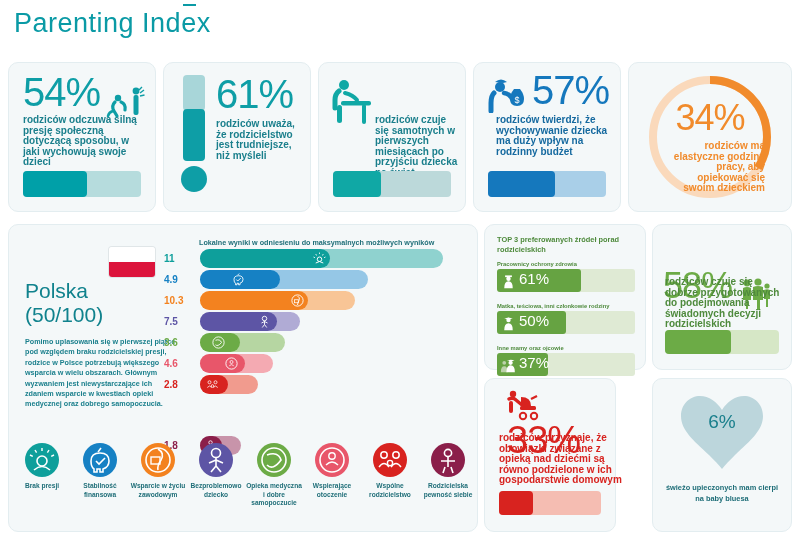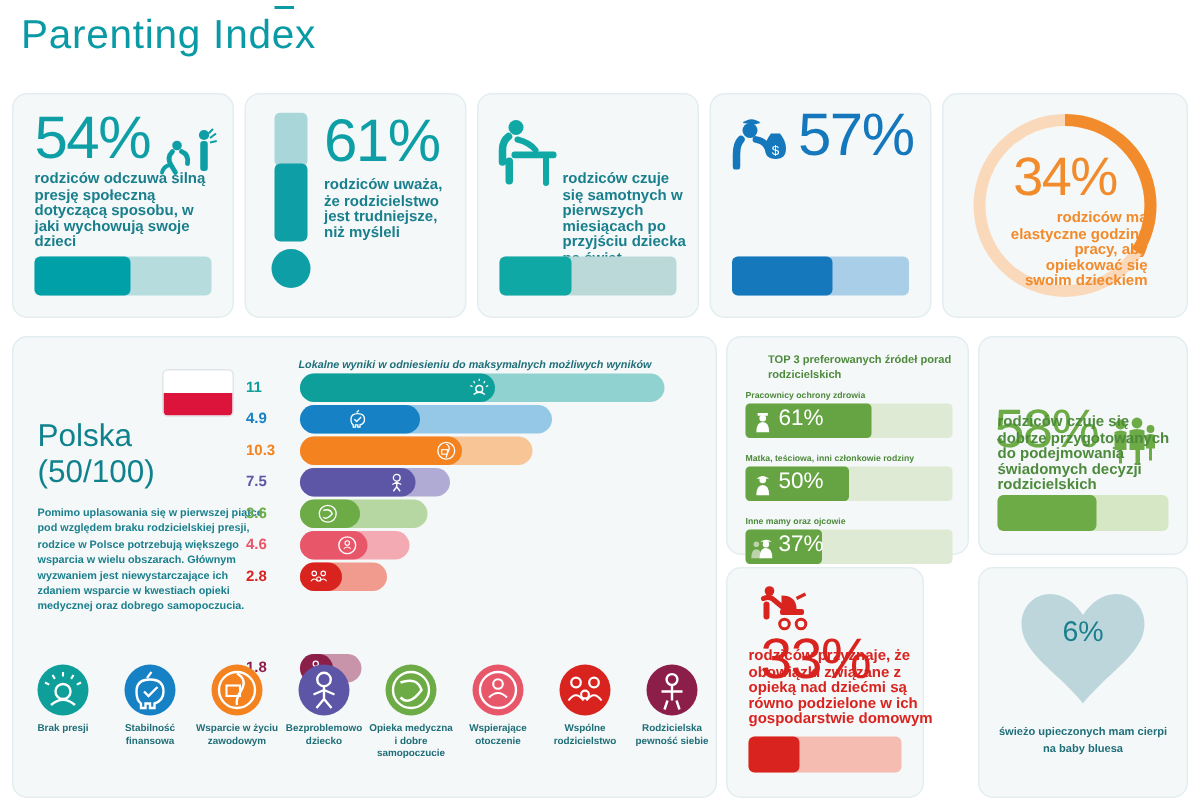--- a/index.html
+++ b/index.html
@@ -38,35 +38,35 @@
   #panel-country { left:8px; top:224px; width:470px; height:308px; }
   #rank { position:absolute; left:16px; top:16px; font-size:31px; color:#10828d; font-weight:400; letter-spacing:-.5px;}
   #flag { position:absolute; left:100px; top:22px; width:46px; height:30px; border-radius:3px; overflow:hidden; box-shadow:0 0 0 1px #e0e6e8;}
   #flag .w{height:50%;background:#ffffff;}
   #flag .r{height:50%;background:#dc143c;}
   #country-name { position:absolute; left:16px; top:54px; font-size:21px; color:#10828d; line-height:24px;}
   #country-score { position:absolute; left:16px; top:78px; font-size:21px; color:#10828d; line-height:24px;}
   #country-text { position:absolute; left:16px; top:112px; width:155px; font-size:7.2px; line-height:10.4px; color:#1a7f8c; font-weight:bold;}
 
   
-  #chart-title { position:absolute; left:190px; top:13px; font-size:7.2px; font-weight:bold; color:#1f6e78;font-style:italic; }
+  #chart-title { position:absolute; left:190px; top:13px; font-size:7.2px; font-weight:bold; color:#1f6e78; }
   .chart-row { position:absolute; left:155px; width:300px; height:19px; }
   .chart-val { position:absolute; left:0; width:28px; text-align:left; font-size:10px; font-weight:bold; line-height:19px;}
   .chart-track { position:absolute; left:36px; height:19px; border-radius:9.5px; }
   .chart-fill { position:absolute; left:0; top:0; height:19px; border-radius:9.5px; }
   .chart-ico { position:absolute; top:2px; width:15px; height:15px; }
 
   
   .cat { position:absolute; width:58px; text-align:center; }
   .cat .circ { width:34px; height:34px; border-radius:50%; margin:0 auto 5px; position:relative;}
   .cat .lbl { font-size:6.6px; line-height:8.6px; font-weight:bold; color:#1f6e78;}
 
   
   #panel-top3 { left:484px; top:224px; width:162px; height:146px; }
-  #top3-title { position:absolute; left:27px; top:10px; width:140px; font-size:7.4px; font-weight:bold; color:#4e8a3c; line-height:10px;}
+  #top3-title { position:absolute; left:12px; top:10px; width:140px; font-size:7.4px; font-weight:bold; color:#4e8a3c; line-height:10px;}
   .t3row { position:absolute; left:12px; width:138px; }
   .t3lbl { font-size:5.8px; font-weight:bold; color:#4e8a3c; margin-bottom:1.5px;}
   .t3track { position:relative; height:23px; background:#dfead4; border-radius:3px; }
   .t3fill { position:absolute; left:0; top:0; bottom:0; background:#66a342; border-radius:3px; }
   .t3pct { position:absolute; left:22px; top:1px; font-size:15px; color:#ffffff; font-weight:400; }
 
   #panel-58 { left:652px; top:224px; width:140px; height:146px; }
   #panel-33 { left:484px; top:378px; width:132px; height:154px; }
   #panel-6  { left:652px; top:378px; width:140px; height:154px; }
 
@@ -141,20 +141,21 @@
     <svg width="40" height="36" viewBox="0 0 40 36">
       <path d="M7 5 q6 -5 12 0 l-4 1 z" fill="#1578bd"></path>
       <circle cx="12" cy="10" r="5" fill="#1578bd"></circle>
       <path d="M6 16 q-3 3 -3 10 l0 8" stroke="#1578bd" stroke-width="5" fill="none" stroke-linecap="round"></path>
       <path d="M16 16 q6 1 8 6" stroke="#1578bd" stroke-width="4.5" fill="none" stroke-linecap="round"></path>
       <path d="M26 12 q-4 5 -4 10 q0 7 7 7 q7 0 7 -7 q0 -5 -4 -10 z" fill="#1578bd"></path>
       <text x="29" y="26" font-size="9" fill="#ffffff" text-anchor="middle" font-family="Liberation Sans">$</text>
     </svg>
   </div>
   <div class="stat-pct" style="position:absolute;left:58px;top:8px;color:#1578bd;">57%</div>
+  <div class="stat-desc" style="position:absolute;left:22px;top:52px;width:118px;color:#15699f;">rodziców twierdzi, że wychowywanie dziecka ma duży wpływ na rodzinny budżet</div>
   <div class="bar-track" style="top:108px;background:#a9cfe8;">
     <div class="bar-fill" style="width:57%;background:#1578bd;"></div>
   </div>
 </div>
 
 <div class="card" id="card-34" style="left:628px;top:62px;width:164px;height:150px;">
   <div style="position:absolute;left:50%;top:8px;transform:translateX(-50%);">
     <svg width="132" height="132" viewBox="0 0 132 132">
       <circle cx="66" cy="66" r="57" fill="none" stroke="#fad9bb" stroke-width="8"></circle>
       <circle cx="66" cy="66" r="57" fill="none" stroke="#f18b2c" stroke-width="8" stroke-dasharray="122 236" stroke-dashoffset="0" transform="rotate(-90 66 66)"></circle>

